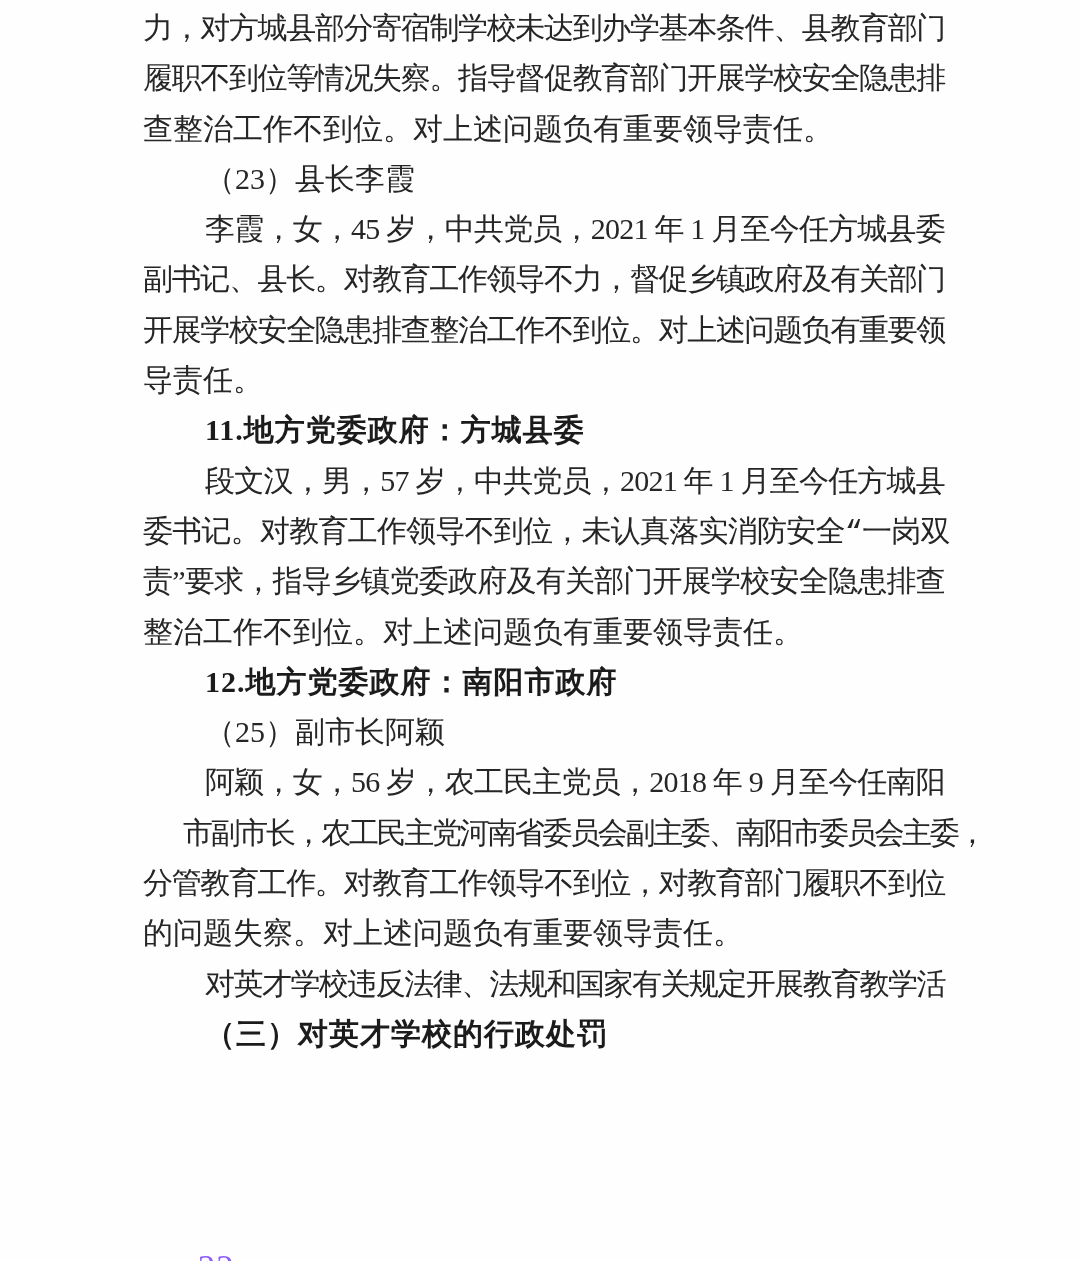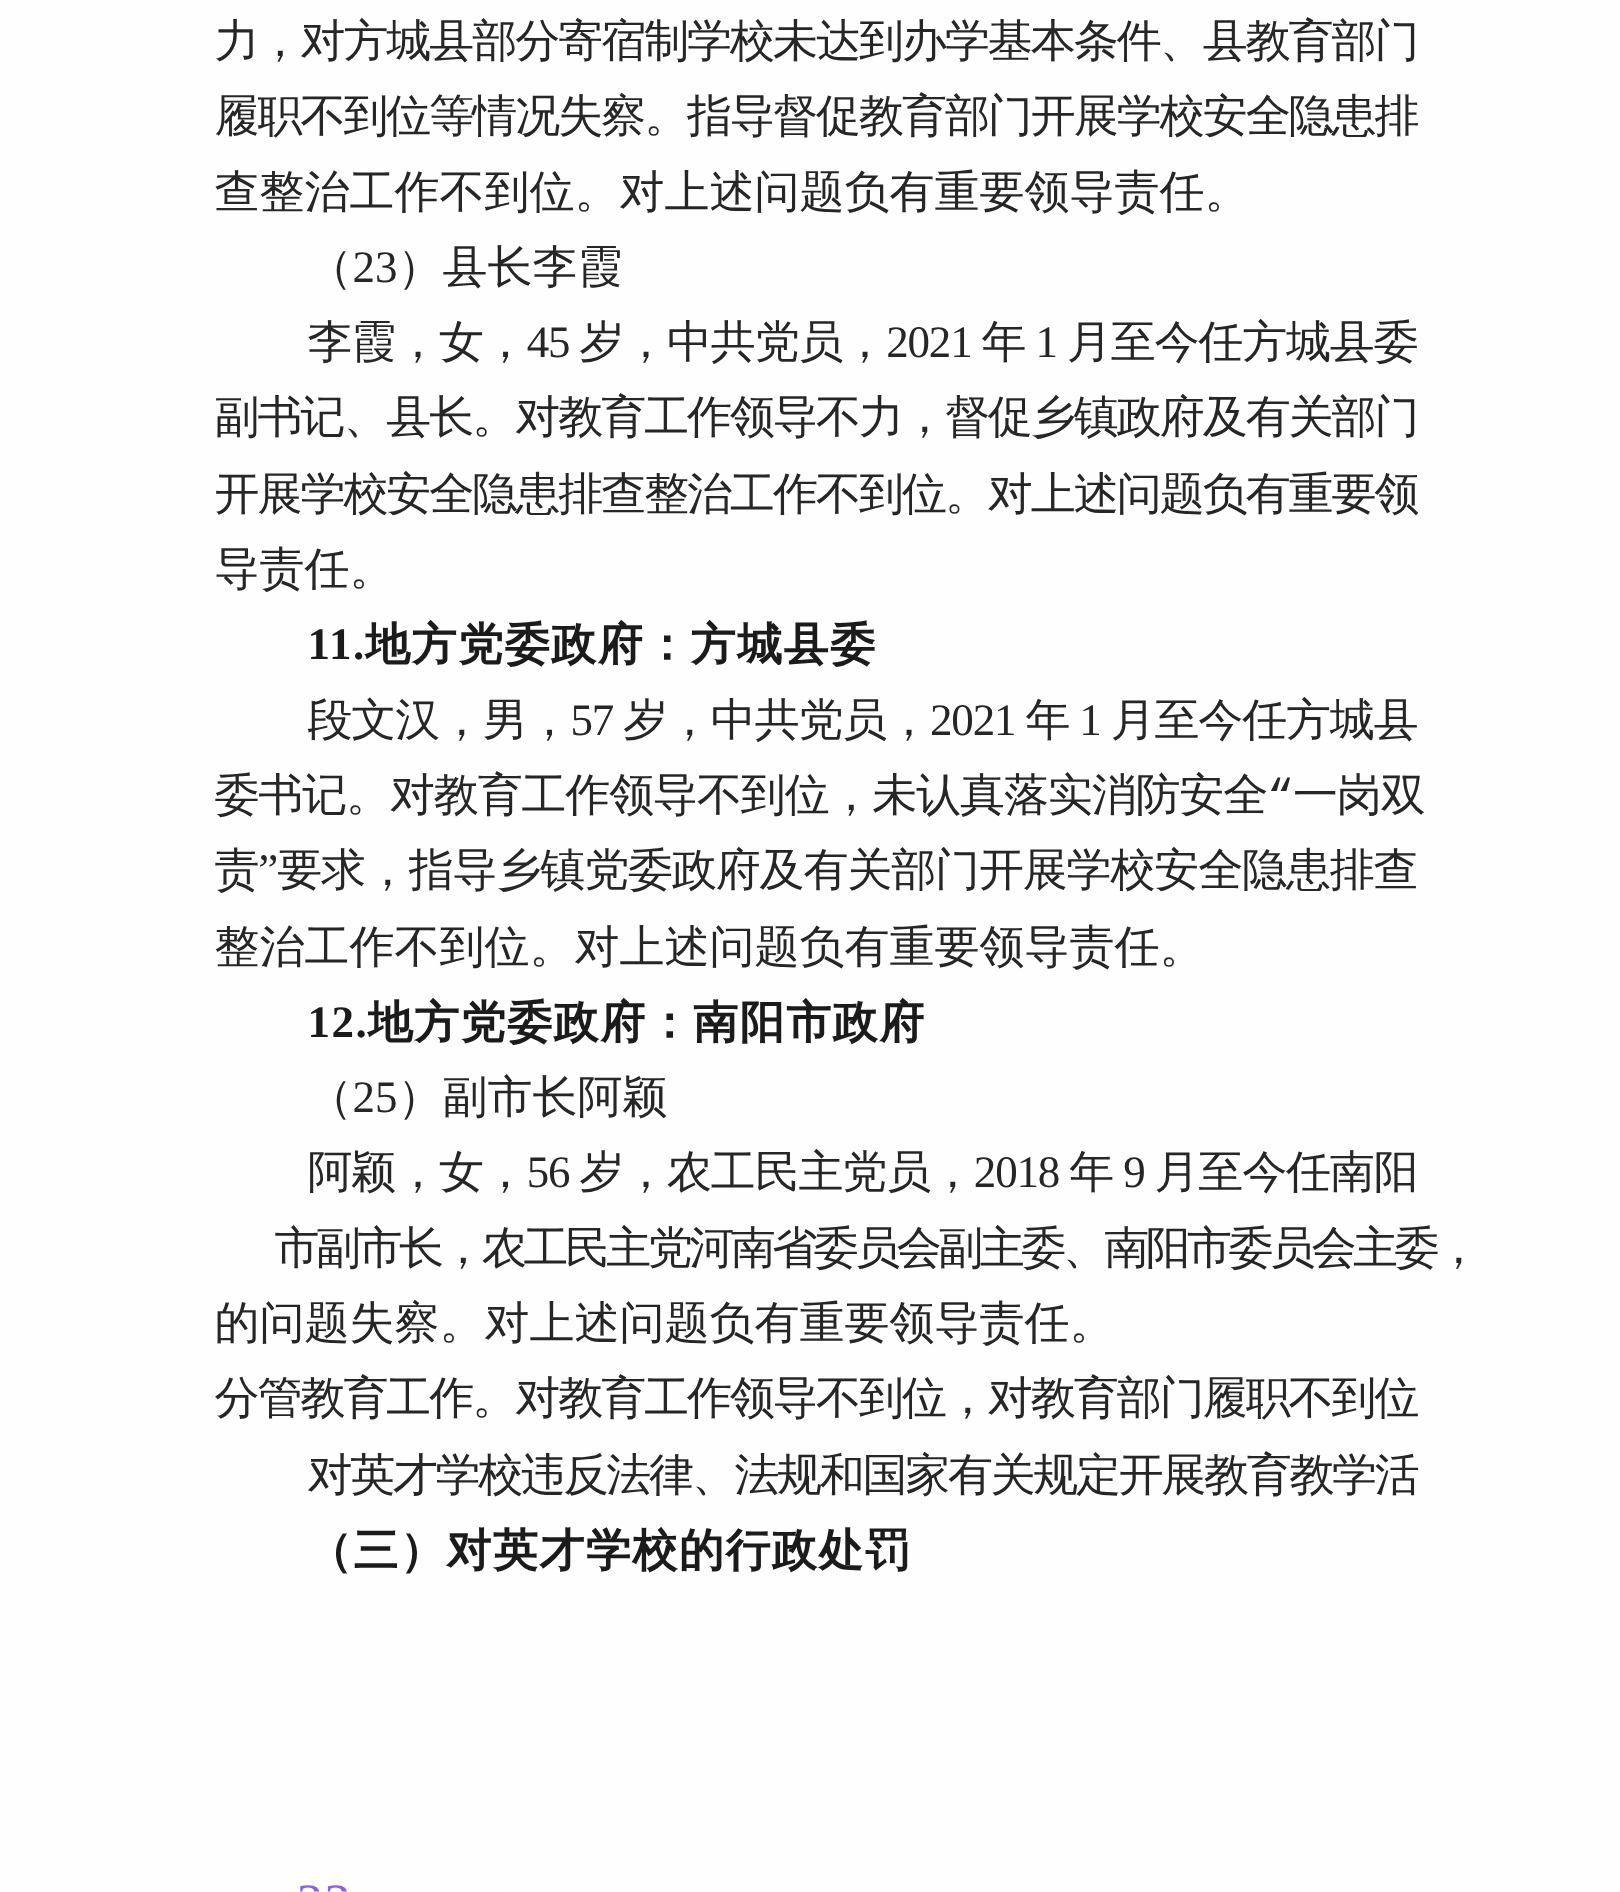--- a/index.html
+++ b/index.html
@@ -70,19 +70,19 @@
       <div class="line body"><span class="line-text">导责任。</span></div>
       <div class="line heading indent"><span class="line-text">11.地方党委政府：方城县委</span></div>
       <div class="line body indent justify"><span class="line-text" style="letter-spacing: -0.78125px;">段文汉，男，57 岁，中共党员，2021 年 1 月至今任方城县</span></div>
       <div class="line body justify"><span class="line-text" style="letter-spacing: -0.761719px; font-family: Liberation Mono, monospace;">委书记。对教育工作领导不到位，未认真落实消防安全“一岗双</span></div>
       <div class="line body justify"><span class="line-text" style="letter-spacing: -0.761719px;">责”要求，指导乡镇党委政府及有关部门开展学校安全隐患排查</span></div>
       <div class="line body"><span class="line-text">整治工作不到位。对上述问题负有重要领导责任。</span></div>
       <div class="line heading indent"><span class="line-text">12.地方党委政府：南阳市政府</span></div>
       <div class="line body indent"><span class="line-text">（25）副市长阿颖</span></div>
       <div class="line body indent justify"><span class="line-text" style="letter-spacing: -0.78125px;">阿颖，女，56 岁，农工民主党员，2018 年 9 月至今任南阳</span></div>
       <div class="line body justify"><span class="line-text" style="letter-spacing: -2.34483px; margin-left: 40px;">市副市长，农工民主党河南省委员会副主委、南阳市委员会主委，</span></div>
+      <div class="line body justify"><span class="line-text" style="letter-spacing: -1.35714px;">分管教育工作。对教育工作领导不到位，对教育部门履职不到位</span></div>
       <div class="line body"><span class="line-text">的问题失察。对上述问题负有重要领导责任。</span></div>
-      <div class="line body justify"><span class="line-text" style="letter-spacing: -1.35714px;">分管教育工作。对教育工作领导不到位，对教育部门履职不到位</span></div>
       <div class="line body indent justify"><span class="line-text" style="letter-spacing: -1.53846px;">对英才学校违反法律、法规和国家有关规定开展教育教学活</span></div>
       <div class="line heading indent"><span class="line-text">（三）对英才学校的行政处罚</span></div>
     </div>
   <div class="pagenum">— 32 —</div>
 </div>
 
 </body></html>

